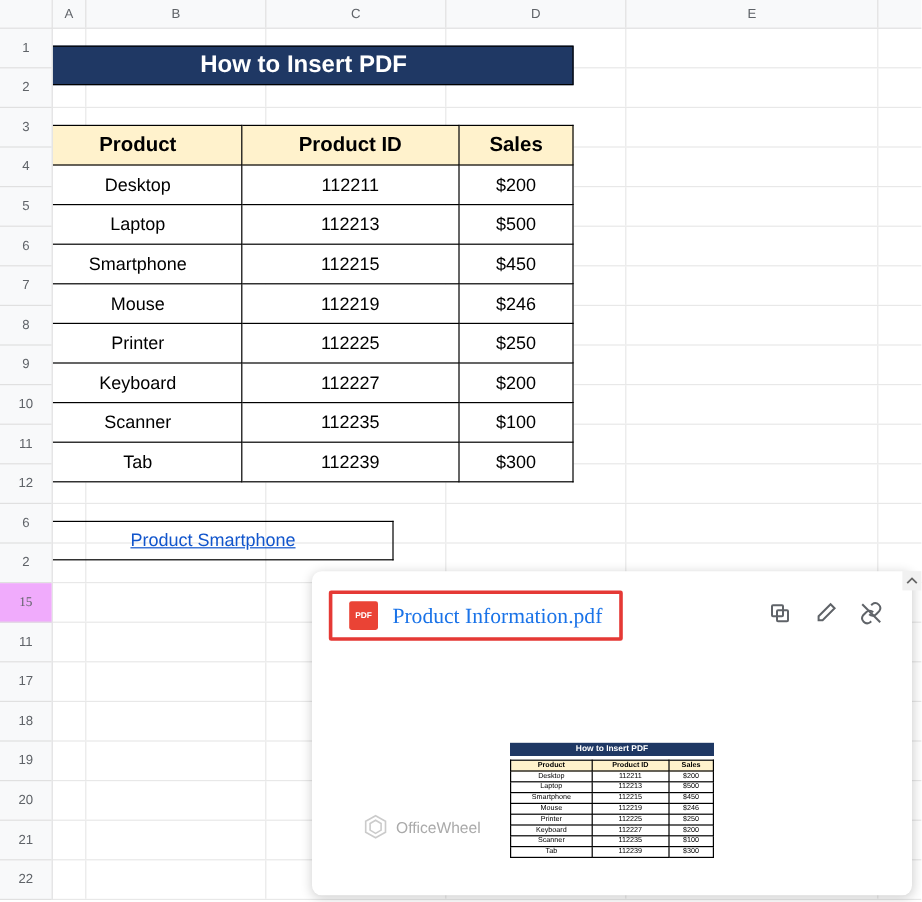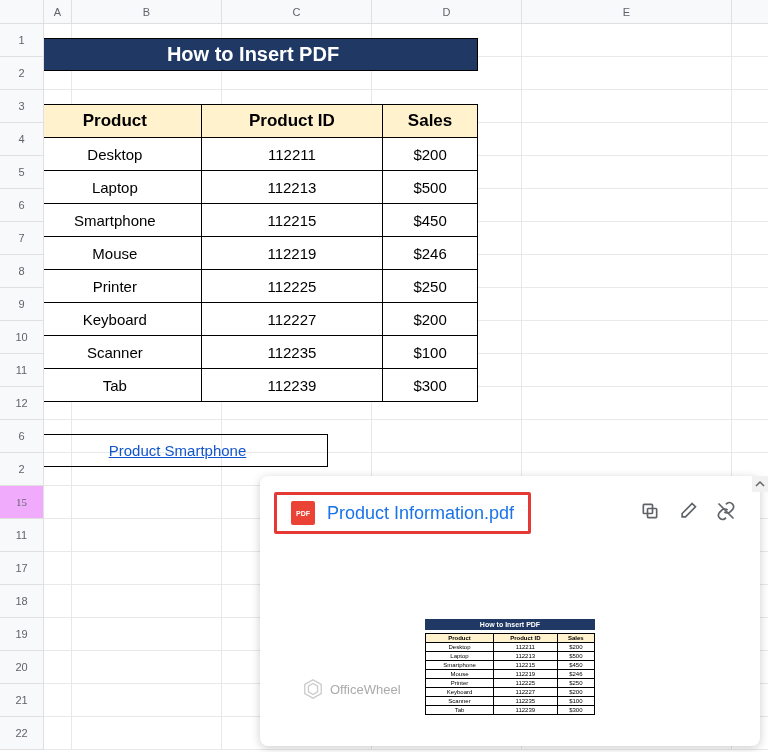--- a/index.html
+++ b/index.html
@@ -191,20 +191,21 @@
       justify-content: center;
       color: #fff;
       font-size: 7px;
       font-weight: bold;
       border-radius: 2px;
     }
     .popup-title {
       color: #1a73e8;
       font-size: 18px;
       font-weight: 500;
+      font-family: Liberation Serif, serif;
     }
     .popup-actions {
       display: flex;
       gap: 18px;
       margin-left: auto;
       padding-right: 10px;
     }
     .action-icon {
       color: #5f6368;
       cursor: pointer;

